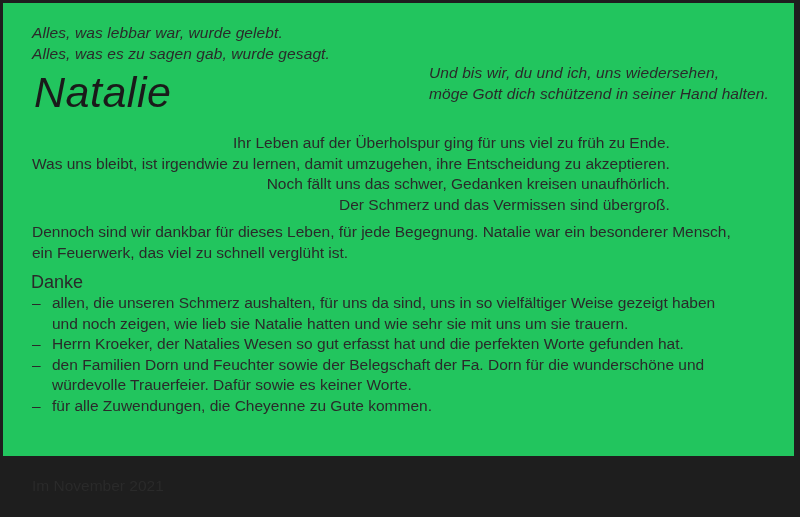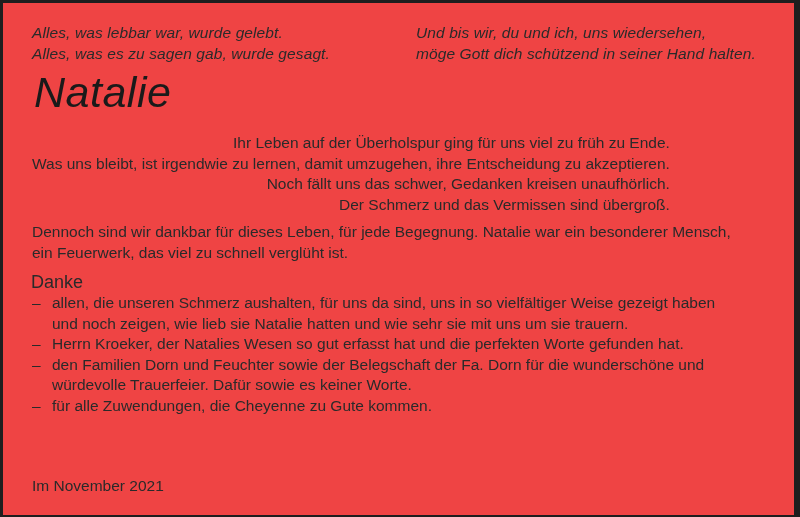--- a/index.html
+++ b/index.html
@@ -11,36 +11,36 @@
       width: 800px;
       height: 517px;
       position: relative;
       overflow: hidden;
     }
     .card {
       position: absolute;
       left: 3px;
       top: 3px;
       width: 791px;
-      height: 512px;
-      background: #ef4444;
+      height: 453px;
+      background: #22c55e;
       color: #222222;
       font-family: "Liberation Sans", "DejaVu Sans", sans-serif;
     }
     .verse {
       position: absolute;
       top: 19px;
       font-style: italic;
       font-size: 15.5px;
       line-height: 21px;
       color: #2a2a2a;
       letter-spacing: 0.1px;
     }
     .verse.left { left: 29px; }
-    .verse.right { left: 413px; }
+    .verse.right { left: 426px; margin-top: 40px; }
     .verse div { white-space: nowrap; }
     .name {
       position: absolute;
       left: 31px;
       top: 66px;
       font-style: italic;
       font-size: 43px;
       line-height: 46px;
       color: #1a1a1a;
       letter-spacing: 0.5px;

